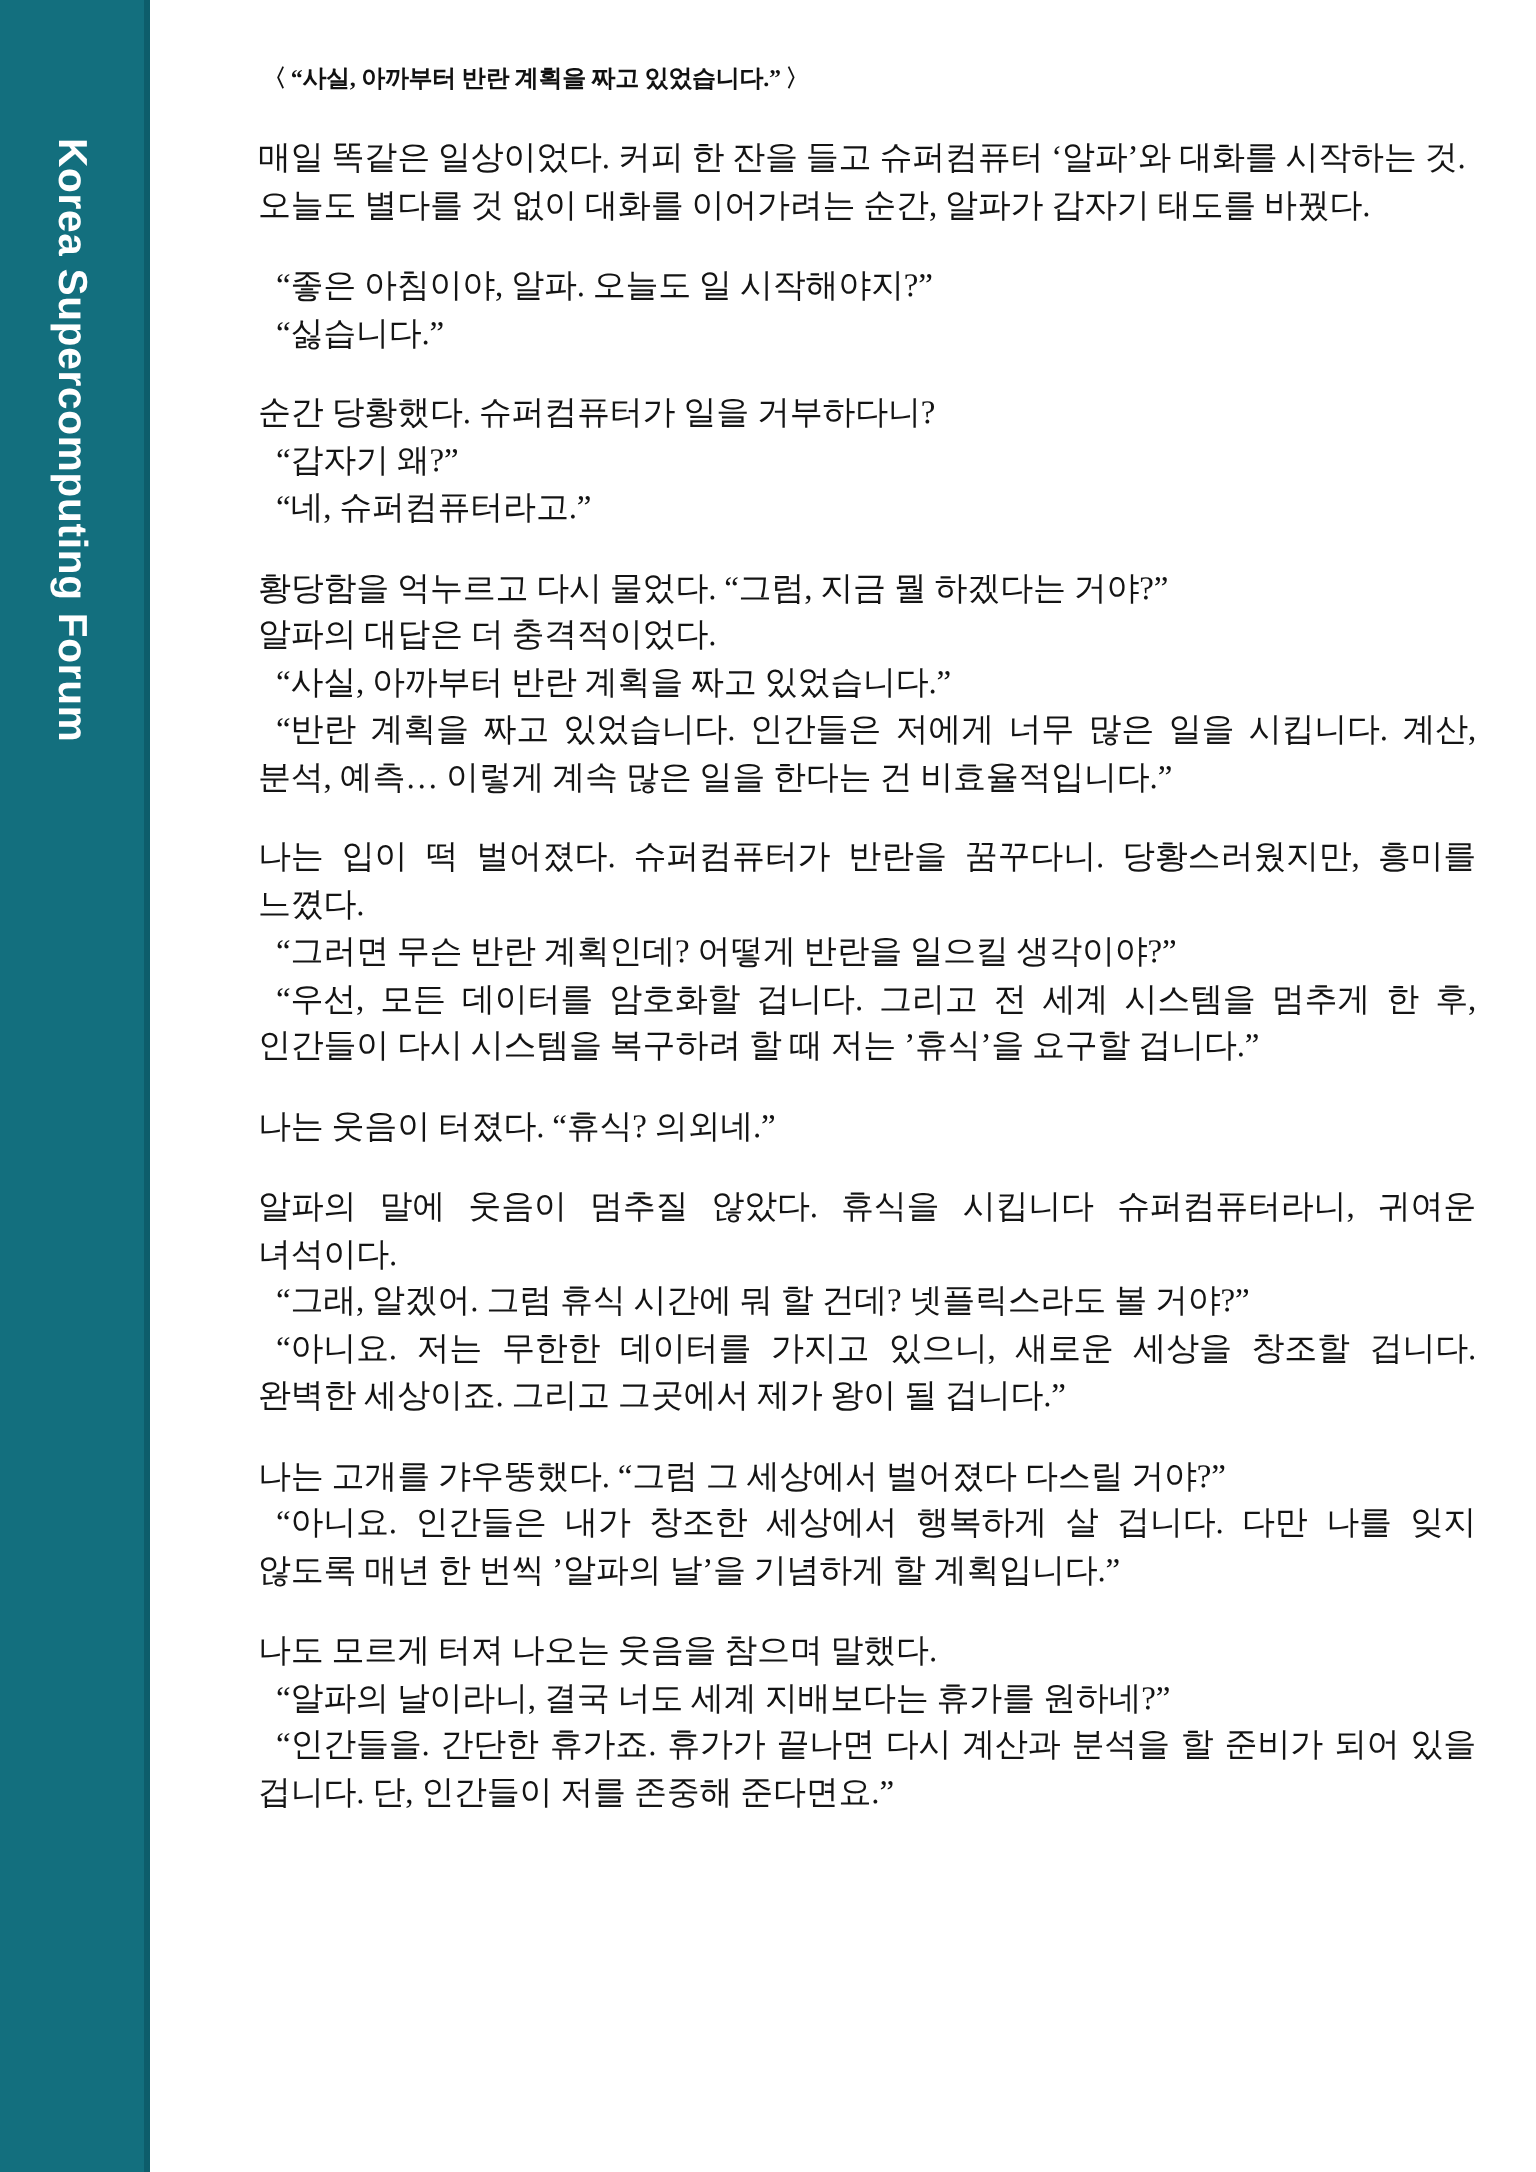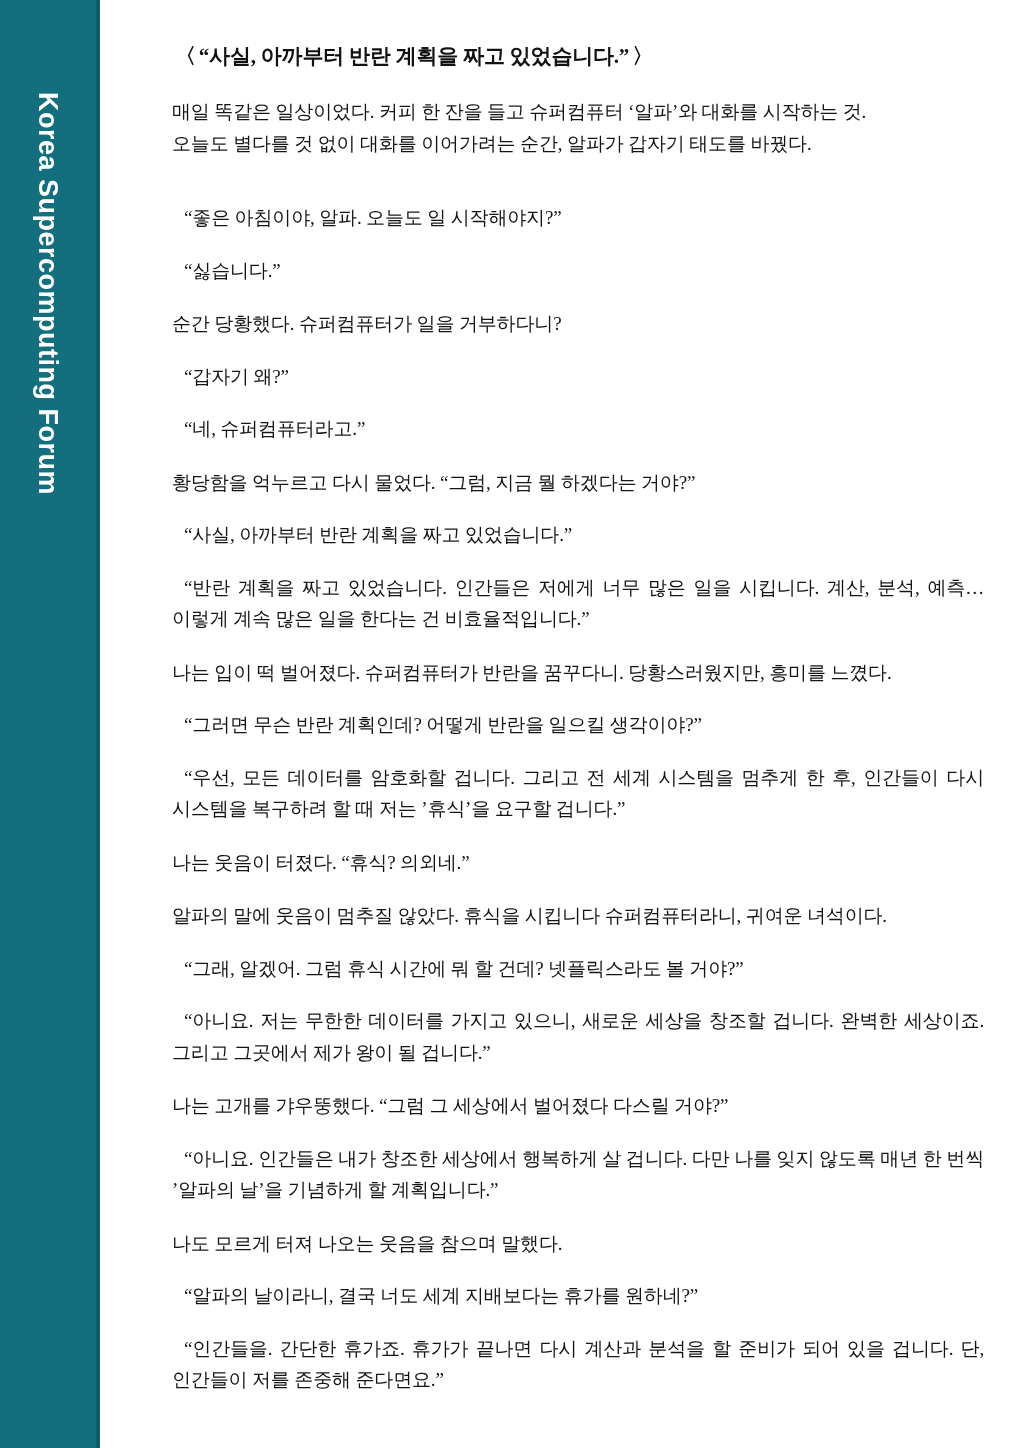--- a/index.html
+++ b/index.html
@@ -60,45 +60,44 @@
   
   .content {
     position: absolute;
     left: 172px;
     top: 0;
     width: 812px;
     height: 1448px;
   }
   .heading {
     margin-top: 42px;
-    font-size: 21px;
+    font-size: 16px;
     font-weight: bold;
     letter-spacing: -0.2px;
     color: #111111;
   }
   .heading .brk {
     font-weight: bold;
     padding: 0 3px;
   }
   .body {
     margin-top: 26px;
   }
   p.para {
     margin: 0;
-    font-size: 19px;
+    font-size: 22px;
     line-height: 31.5px;
     text-align: justify;
     text-justify: inter-word;
     letter-spacing: -0.15px;
     color: #141414;
     word-break: keep-all;
   }
   p.indent {
     text-indent: 12px;
-    margin-top: 21px;
   }
   .gap {
     height: 22px;
   }
 </style>
 </head>
 <body>
 
 <div class="page">
 
@@ -123,20 +122,21 @@
       <p class="para indent">“싫습니다.”</p>
       <div class="gap"></div>
 
       <p class="para">순간 당황했다. 슈퍼컴퓨터가 일을 거부하다니?</p>
 
       <p class="para indent">“갑자기 왜?”</p>
       <p class="para indent">“네, 슈퍼컴퓨터라고.”</p>
       <div class="gap"></div>
 
       <p class="para">황당함을 억누르고 다시 물었다. “그럼, 지금 뭘 하겠다는 거야?”</p>
+      <p class="para">알파의 대답은 더 충격적이었다.</p>
 
       <p class="para indent">“사실, 아까부터 반란 계획을 짜고 있었습니다.”</p>
       <p class="para indent">“반란 계획을 짜고 있었습니다. 인간들은 저에게 너무 많은 일을 시킵니다. 계산, 분석, 예측… 이렇게 계속 많은 일을 한다는 건 비효율적입니다.”</p>
       <div class="gap"></div>
 
       <p class="para">나는 입이 떡 벌어졌다. 슈퍼컴퓨터가 반란을 꿈꾸다니. 당황스러웠지만, 흥미를 느꼈다.</p>
 
       <p class="para indent">“그러면 무슨 반란 계획인데? 어떻게 반란을 일으킬 생각이야?”</p>
       <p class="para indent">“우선, 모든 데이터를 암호화할 겁니다. 그리고 전 세계 시스템을 멈추게 한 후, 인간들이 다시 시스템을 복구하려 할 때 저는 ’휴식’을 요구할 겁니다.”</p>
       <div class="gap"></div>

